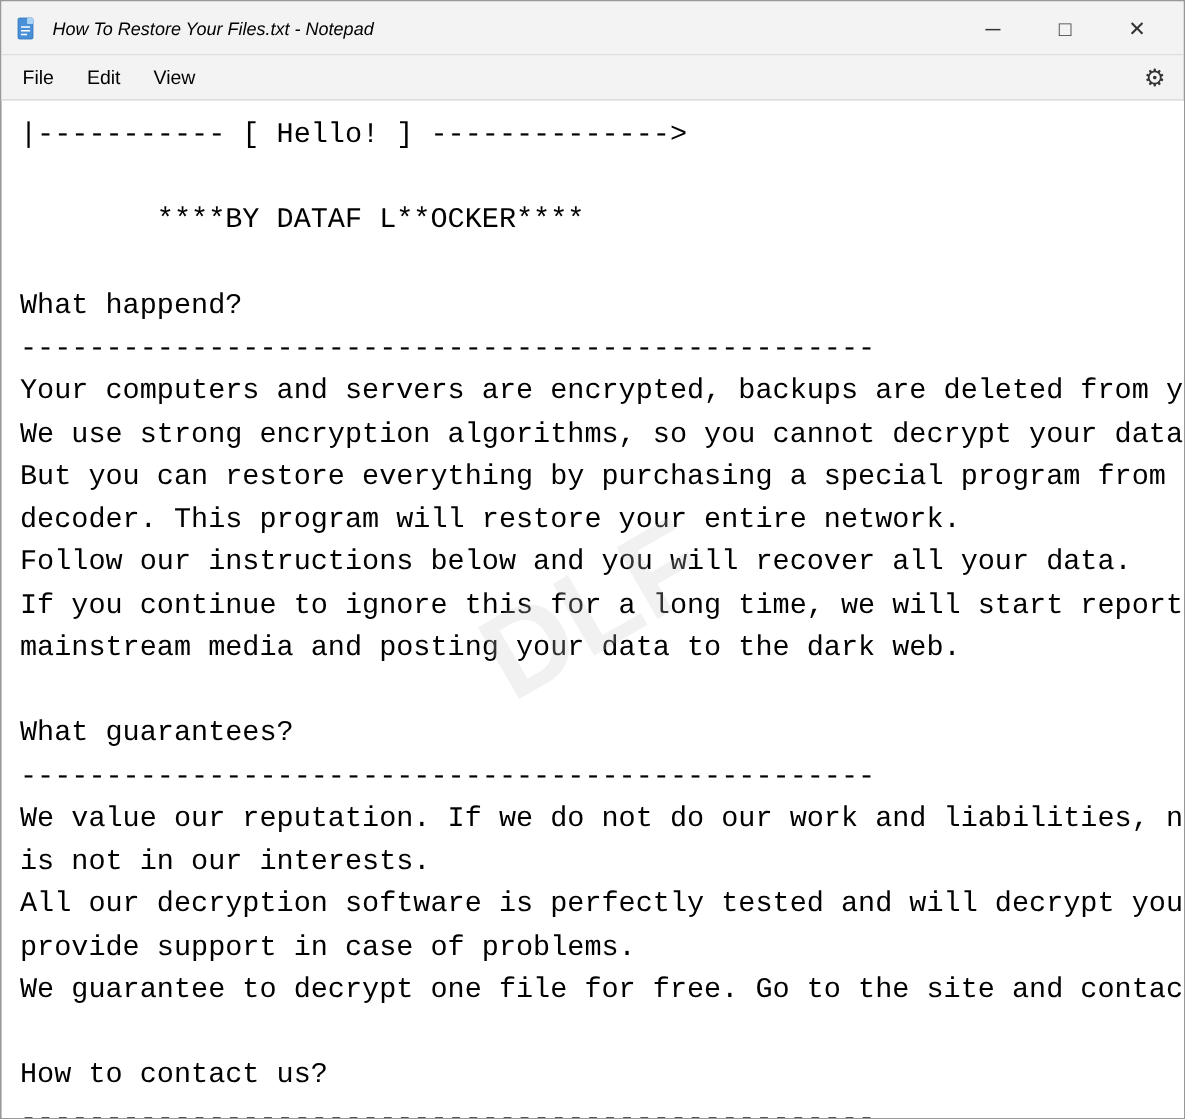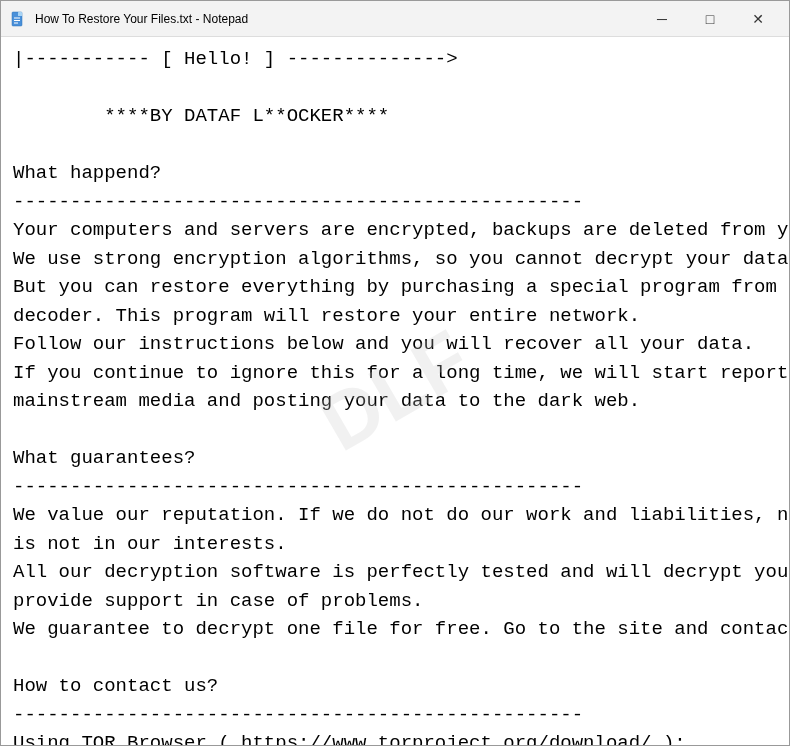--- a/index.html
+++ b/index.html
@@ -49,20 +49,21 @@
 
     .title-bar-icon svg {
       width: 16px;
       height: 16px;
     }
 
     .title-bar-text {
       flex: 1;
       font-size: 12px;
       color: #000;
+      font-style: italic;
     }
 
     .title-bar-controls {
       display: flex;
       gap: 2px;
     }
 
     .title-bar-btn {
       width: 46px;
       height: 30px;
@@ -180,20 +181,26 @@
       </svg>
     </div>
     <span class="title-bar-text">How To Restore Your Files.txt - Notepad</span>
     <div class="title-bar-controls">
       <button class="title-bar-btn">─</button>
       <button class="title-bar-btn">□</button>
       <button class="title-bar-btn close">✕</button>
     </div>
   </div>
 
+  <div class="menu-bar">
+    <span class="menu-item">File</span>
+    <span class="menu-item">Edit</span>
+    <span class="menu-item">View</span>
+    <span class="menu-settings">⚙</span>
+  </div>
 
   <div class="editor-area">
     <div class="watermark">DLF</div>
     <div class="editor-content">|----------- [ Hello! ] --------------&gt;
 
         ****BY DATAF L**OCKER****
 
 What happend?
 --------------------------------------------------
 Your computers and servers are encrypted, backups are deleted from your network and copied.

